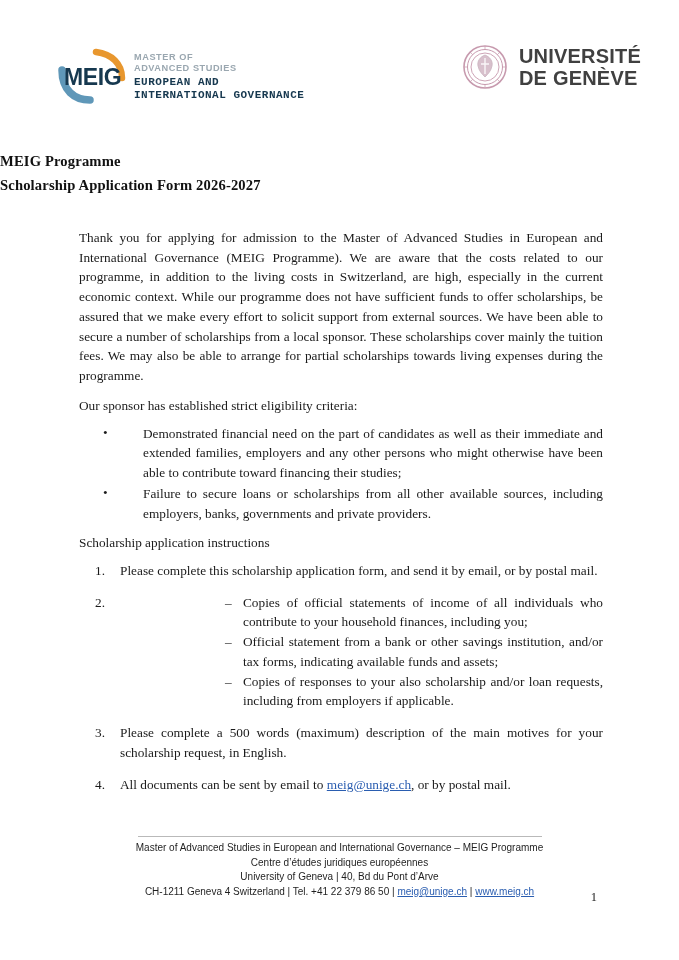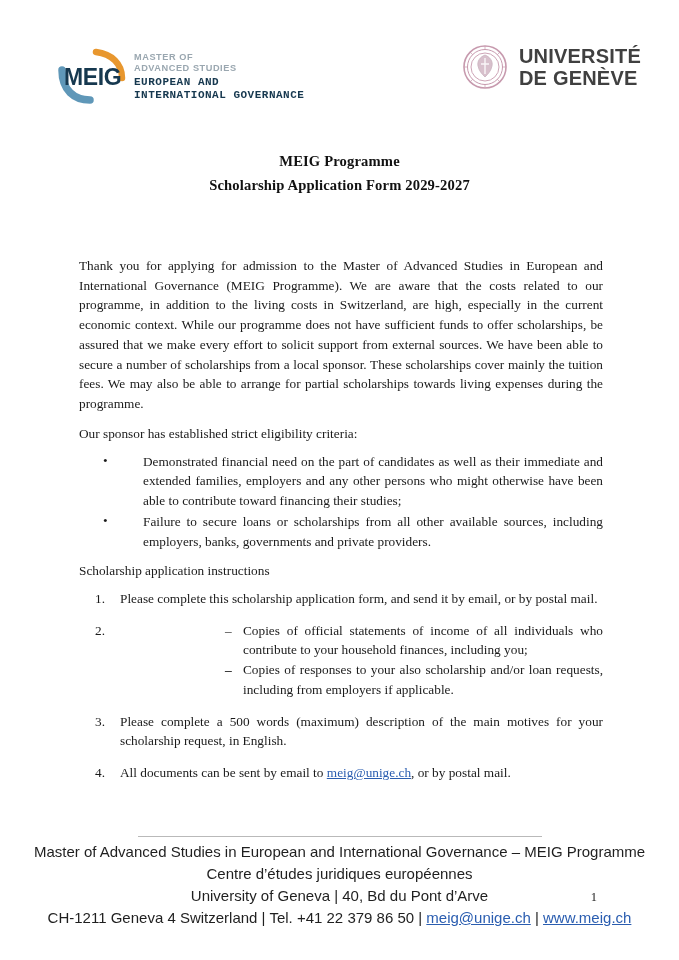--- a/index.html
+++ b/index.html
@@ -92,37 +92,36 @@
     color: #404040;
     white-space: nowrap;
   }
 
   
   .doc-title {
     position: absolute;
     top: 150px;
     left: 0;
     right: 0;
-    text-align: center;
+    text-align: left;
     font-weight: 700;
     font-size: 14.6px;
     line-height: 1.62;
     letter-spacing: 0.15px;
     color: #111;
   }
 
   
   .content {
     position: absolute;
     left: 79px;
     right: 76px;
     top: 228px;
     font-size: 13.3px;
     line-height: 1.485;
-    margin-top: 28px;
   }
 
   p.para {
     margin: 0 0 10px 0;
     text-align: justify;
     text-justify: inter-word;
   }
   p.plain {
     margin: 0 0 8px 0;
     text-align: left;
@@ -202,21 +201,21 @@
     text-align: center;
   }
   .footer-rule {
     width: 404px;
     height: 0;
     border-top: 1px solid #b9b9b9;
     margin: 0 auto 4px auto;
   }
   .footer-lines {
     font-family: "Liberation Sans", "DejaVu Sans", sans-serif;
-    font-size: 15px;
+    font-size: 10px;
     line-height: 1.46;
     color: #1f1f1f;
   }
   .footer-lines .fl { white-space: nowrap; }
   .footer-lines a {
     color: #2a5db0;
     text-decoration: underline;
   }
   .page-number {
     position: absolute;
@@ -273,21 +272,21 @@
       <div class="unige-words">
         <div>UNIVERSITÉ</div>
         <div>DE GENÈVE</div>
       </div>
     </div>
 
   </div>
 
   <div class="doc-title">
     <div>MEIG Programme</div>
-    <div>Scholarship Application Form 2029-2027</div>
+    <div>Scholarship Application Form 2026-2027</div>
   </div>
 
   <div class="content">
 
     <p class="para">Thank you for applying for admission to the Master of Advanced Studies in European and International Governance (MEIG Programme). We are aware that the costs related to our programme, in addition to the living costs in Switzerland, are high, especially in the current economic context. While our programme does not have sufficient funds to offer scholarships, be assured that we make every effort to solicit support from external sources. We have been able to secure a number of scholarships from a local sponsor. These scholarships cover mainly the tuition fees. We may also be able to arrange for partial scholarships towards living expenses during the programme.</p>
 
     <p class="plain">Our sponsor has established strict eligibility criteria:</p>
 
     <ul class="bullets">
       <li>
@@ -311,20 +310,21 @@
 
       <li>
         <span class="num-mark">2.</span>
         <ul class="dashlist">
           <li>
             <span class="dash-mark">–</span>
             <span>Copies of official statements of income of all individuals who contribute to your household finances, including you;</span>
           </li>
           <li>
             <span class="dash-mark">–</span>
+            <span>Official statement from a bank or other savings institution, and/or tax forms, indicating available funds and assets;</span>
           </li>
           <li>
             <span class="dash-mark">–</span>
             <span>Copies of responses to your also scholarship and/or loan requests, including from employers if applicable.</span>
           </li>
         </ul>
       </li>
 
       <li>
         <span class="num-mark">3.</span>

